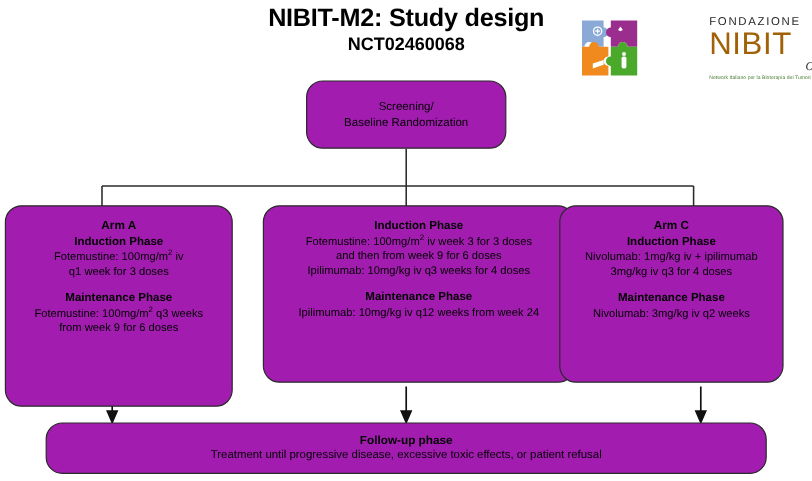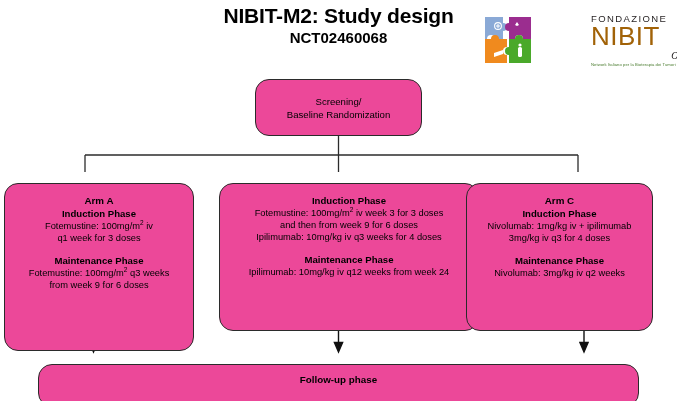--- a/index.html
+++ b/index.html
@@ -98,23 +98,22 @@
     margin-top: 1px;
     white-space: nowrap;
   }
 
   
   .node-box {
     position: absolute;
     box-sizing: border-box;
     border: 1.3px solid #2b2b2b;
     border-radius: 14px;
-    background: #ec4899;
+    background: #a21caf;
     text-align: center;
-    margin-top: 12px;
   }
   .box-inner {
     padding: 0 6px;
   }
   .phase-head {
     font-weight: bold;
     font-size: 9.6px;
     line-height: 12px;
   }
   .phase-body {
@@ -291,16 +290,17 @@
       <div class="phase-body">3mg/kg iv q3 for 4 doses</div>
       <div class="spacer-line"></div>
       <div class="phase-head">Maintenance Phase</div>
       <div class="phase-body">Nivolumab: 3mg/kg iv q2 weeks</div>
     </div>
   </div>
 
   <div class="node-box" id="followup-box">
     <div class="box-inner">
       <div class="phase-head">Follow-up phase</div>
+      <div class="phase-body">Treatment until progressive disease, excessive toxic effects, or patient refusal</div>
     </div>
   </div>
 
 </div>
 
 </body></html>

